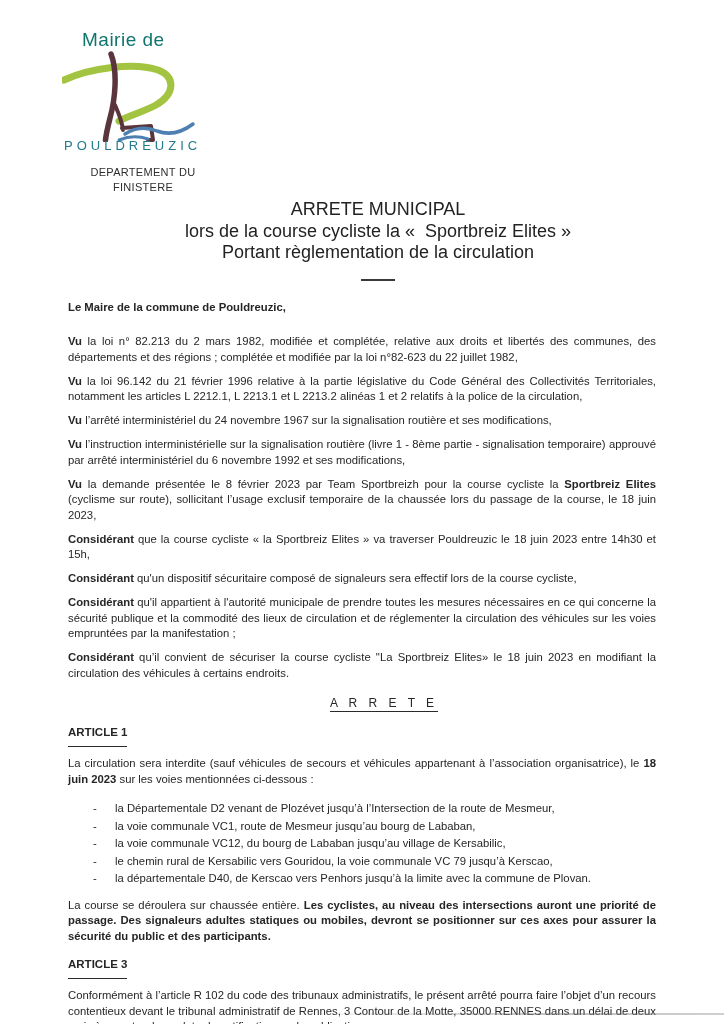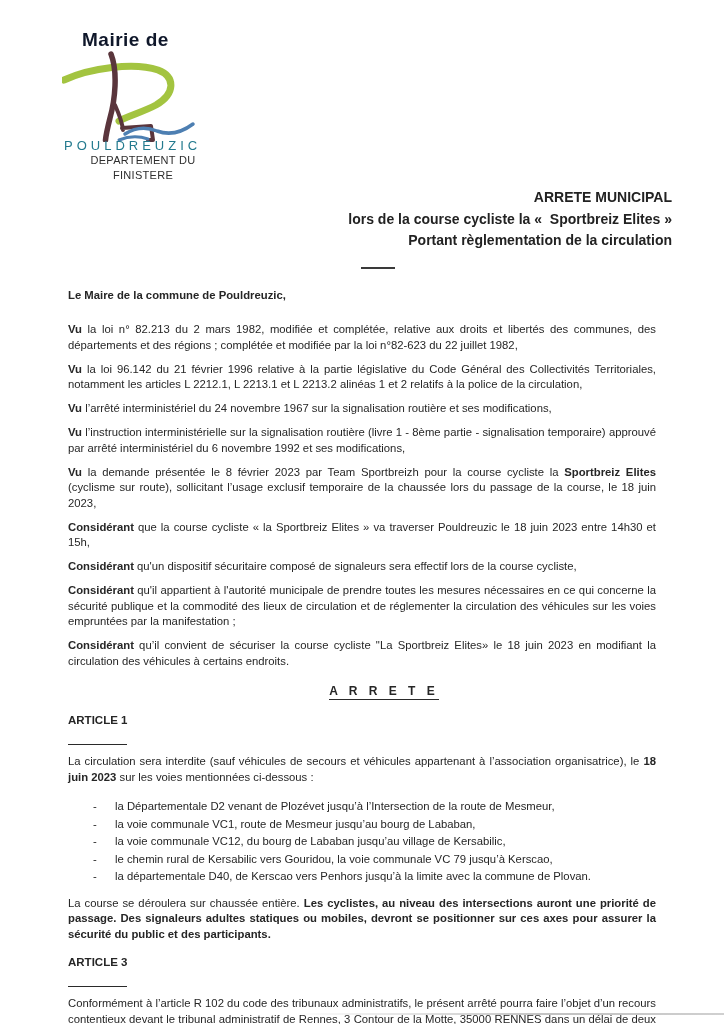--- a/index.html
+++ b/index.html
@@ -11,63 +11,63 @@
     font-family:"Liberation Sans","DejaVu Sans",sans-serif;
     color:#262626;
     overflow:hidden;
     box-sizing:border-box;
     padding:0 68px;
   }
   
   .letterhead{padding-top:28px;}
   .logo-block{width:150px;margin-left:0;}
   .logo-mairie{
-    font-size:19px;color:#0f172a;letter-spacing:.5px;
-    margin-left:14px;line-height:24px;font-weight:bold;
+    font-size:19px;color:#0f766e;letter-spacing:.5px;
+    margin-left:14px;line-height:24px;
   }
   .logo-graphic{display:block;margin:-2px 0 0 -6px;}
   .logo-town{
     font-size:13px;font-weight:normal;color:#237a8e;
     letter-spacing:4px;margin:-4px 0 0 -4px;white-space:nowrap;
   }
   .dept{
-    width:150px;text-align:center;
+    width:150px;text-align:center;margin-top:12px;
     font-size:11px;color:#2e2e2e;line-height:15px;letter-spacing:.3px;
   }
   
   .title-block{
-    text-align:right;margin-top:4px;transform:translateX(16px);
-    font-size:14px;font-weight:bold;line-height:21.5px;color:#222;
+    text-align:center;margin-top:4px;transform:translateX(16px);
+    font-size:18px;font-weight:normal;line-height:21.5px;color:#222;
   }
   .divider{
     width:34px;border:none;border-top:2px solid #3a3a3a;
     margin:15px auto 0;transform:translateX(16px);
   }
   
   .opening{
     font-size:11.3px;font-weight:bold;margin:19px 0 19px;line-height:15.5px;
   }
   .para{
     font-size:11.3px;line-height:15.5px;margin:0 0 8.5px;
     text-align:justify;
   }
   .para .lead{font-weight:bold;}
   .arrete-heading{
     text-align:center;margin:15px 0 4px;transform:translateX(22px);
-    font-size:12px;font-weight:bold;
+    font-size:12px;font-weight:normal;
   }
   .arrete-heading span{
     display:inline-block;letter-spacing:4px;
     border-bottom:1.5px solid #2a2a2a;padding-bottom:1px;
   }
   .article-heading{
     font-size:11.5px;font-weight:bold;margin:14px 0 9px;
   }
   .article-heading span{
-    display:inline-block;border-bottom:1.5px solid #2a2a2a;padding-bottom:18px;
+    display:inline-block;border-bottom:1.5px solid #2a2a2a;padding-bottom:8px;
   }
   .bullets{
     list-style:none;margin:13px 0 10px;padding:0;
     font-size:11.3px;line-height:17.5px;
   }
   .bullets li{position:relative;padding-left:47px;}
   .bullets li::before{
     content:"-";position:absolute;left:25px;top:0;
   }
   .scan-artifact{

